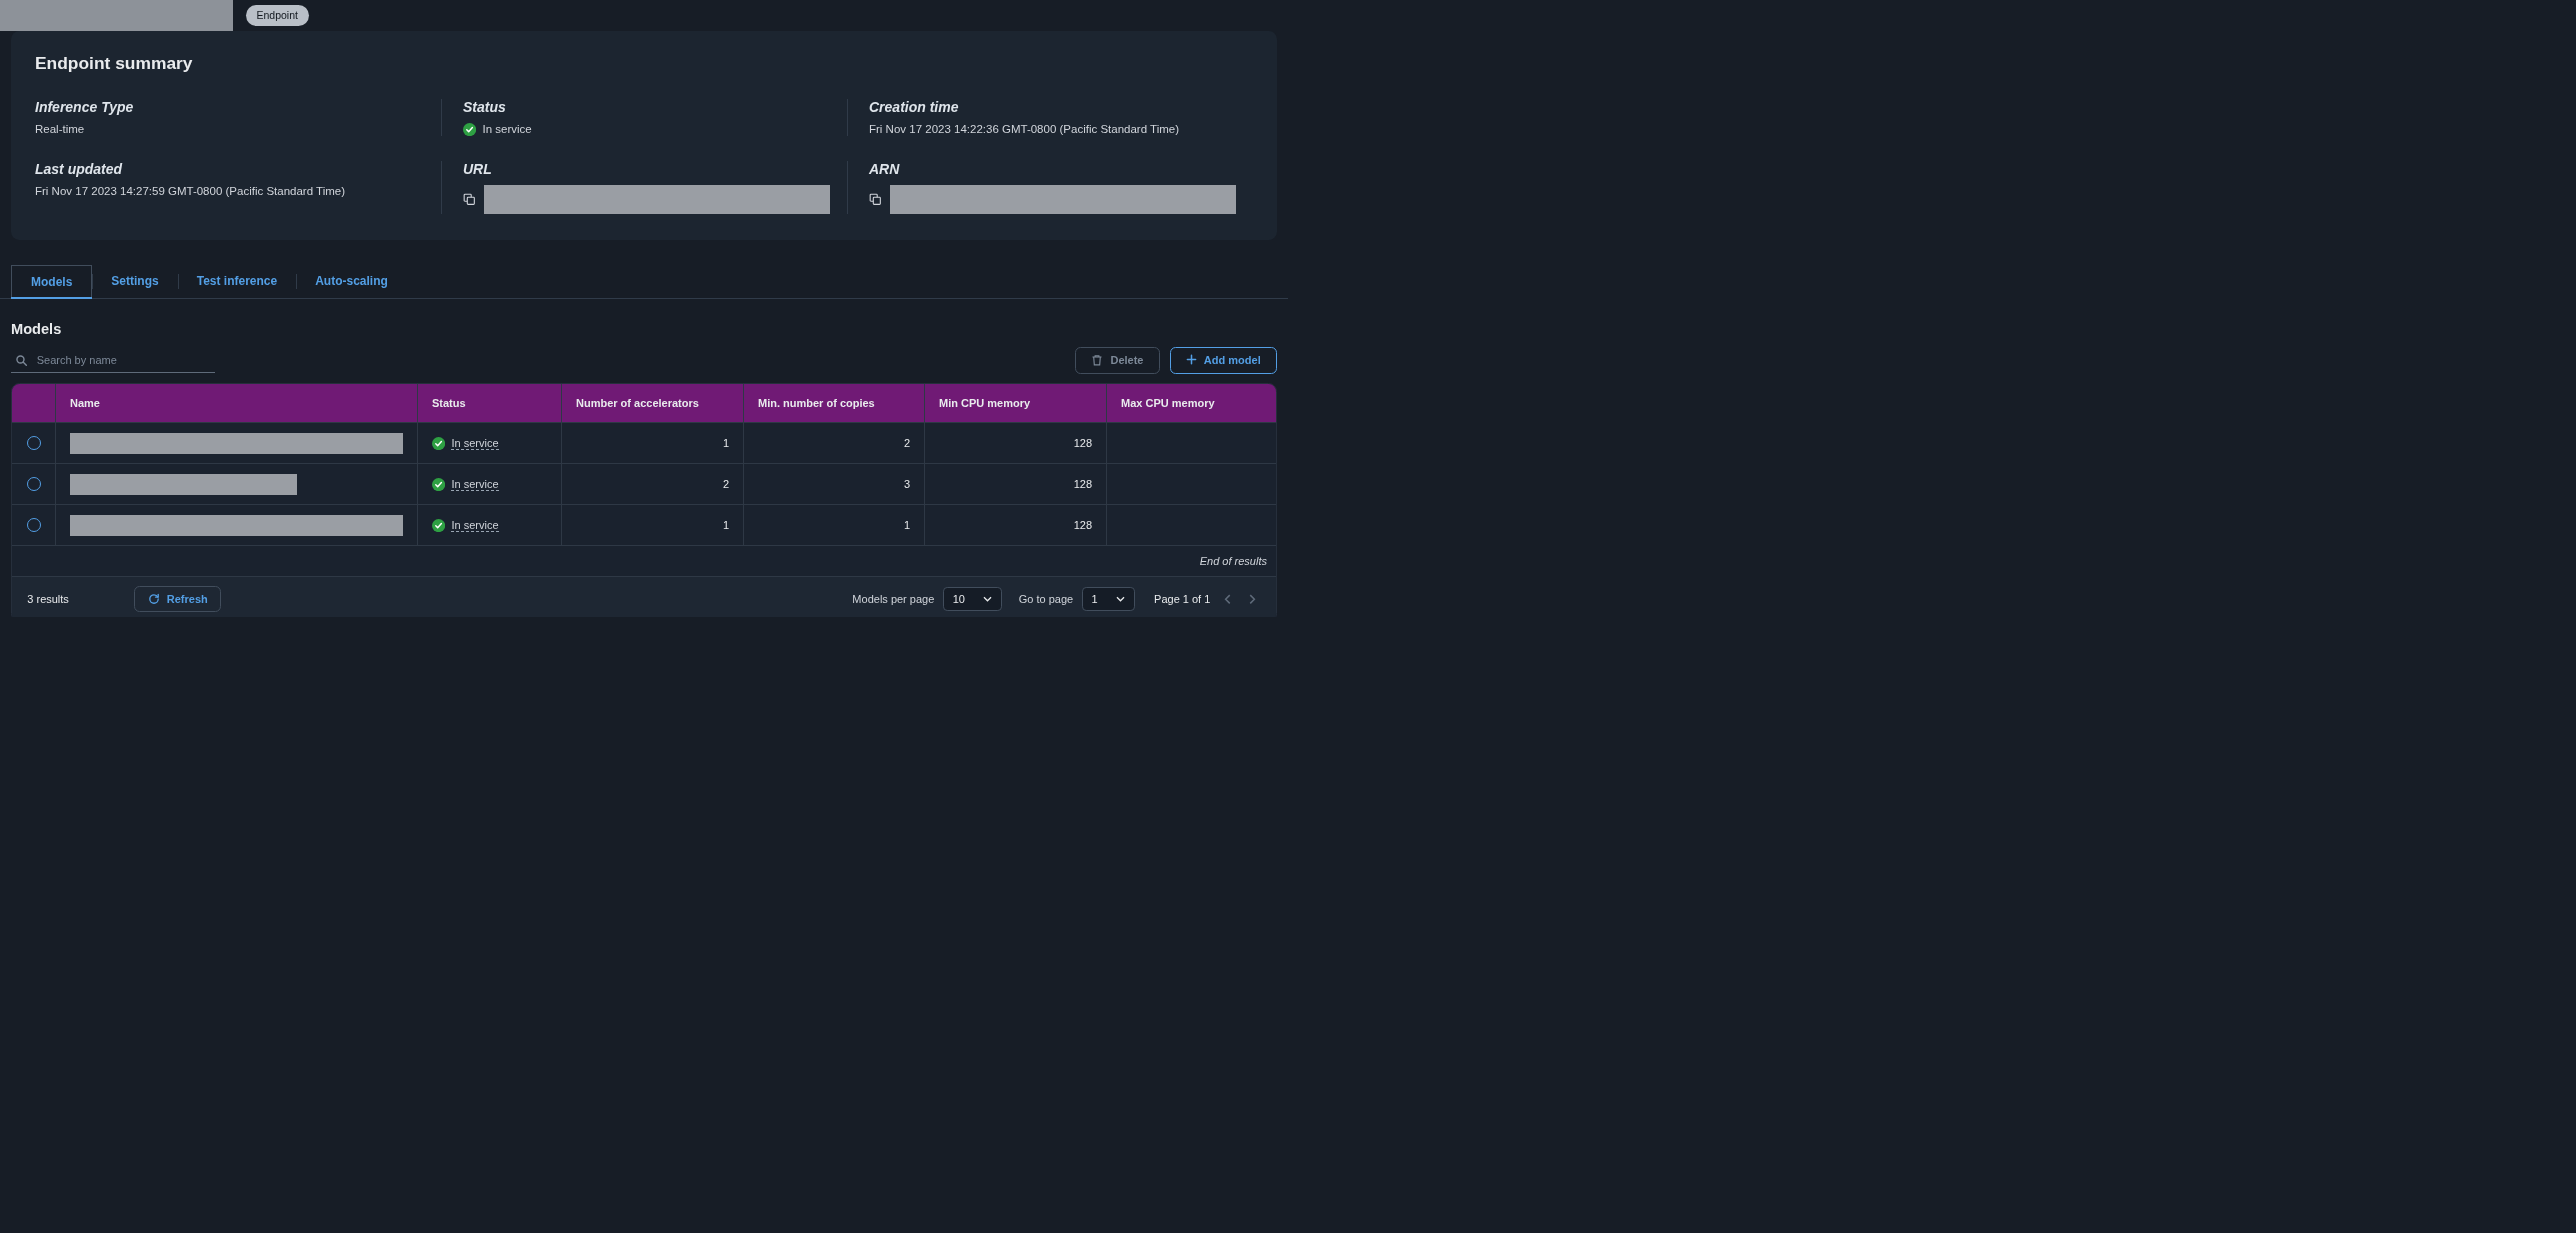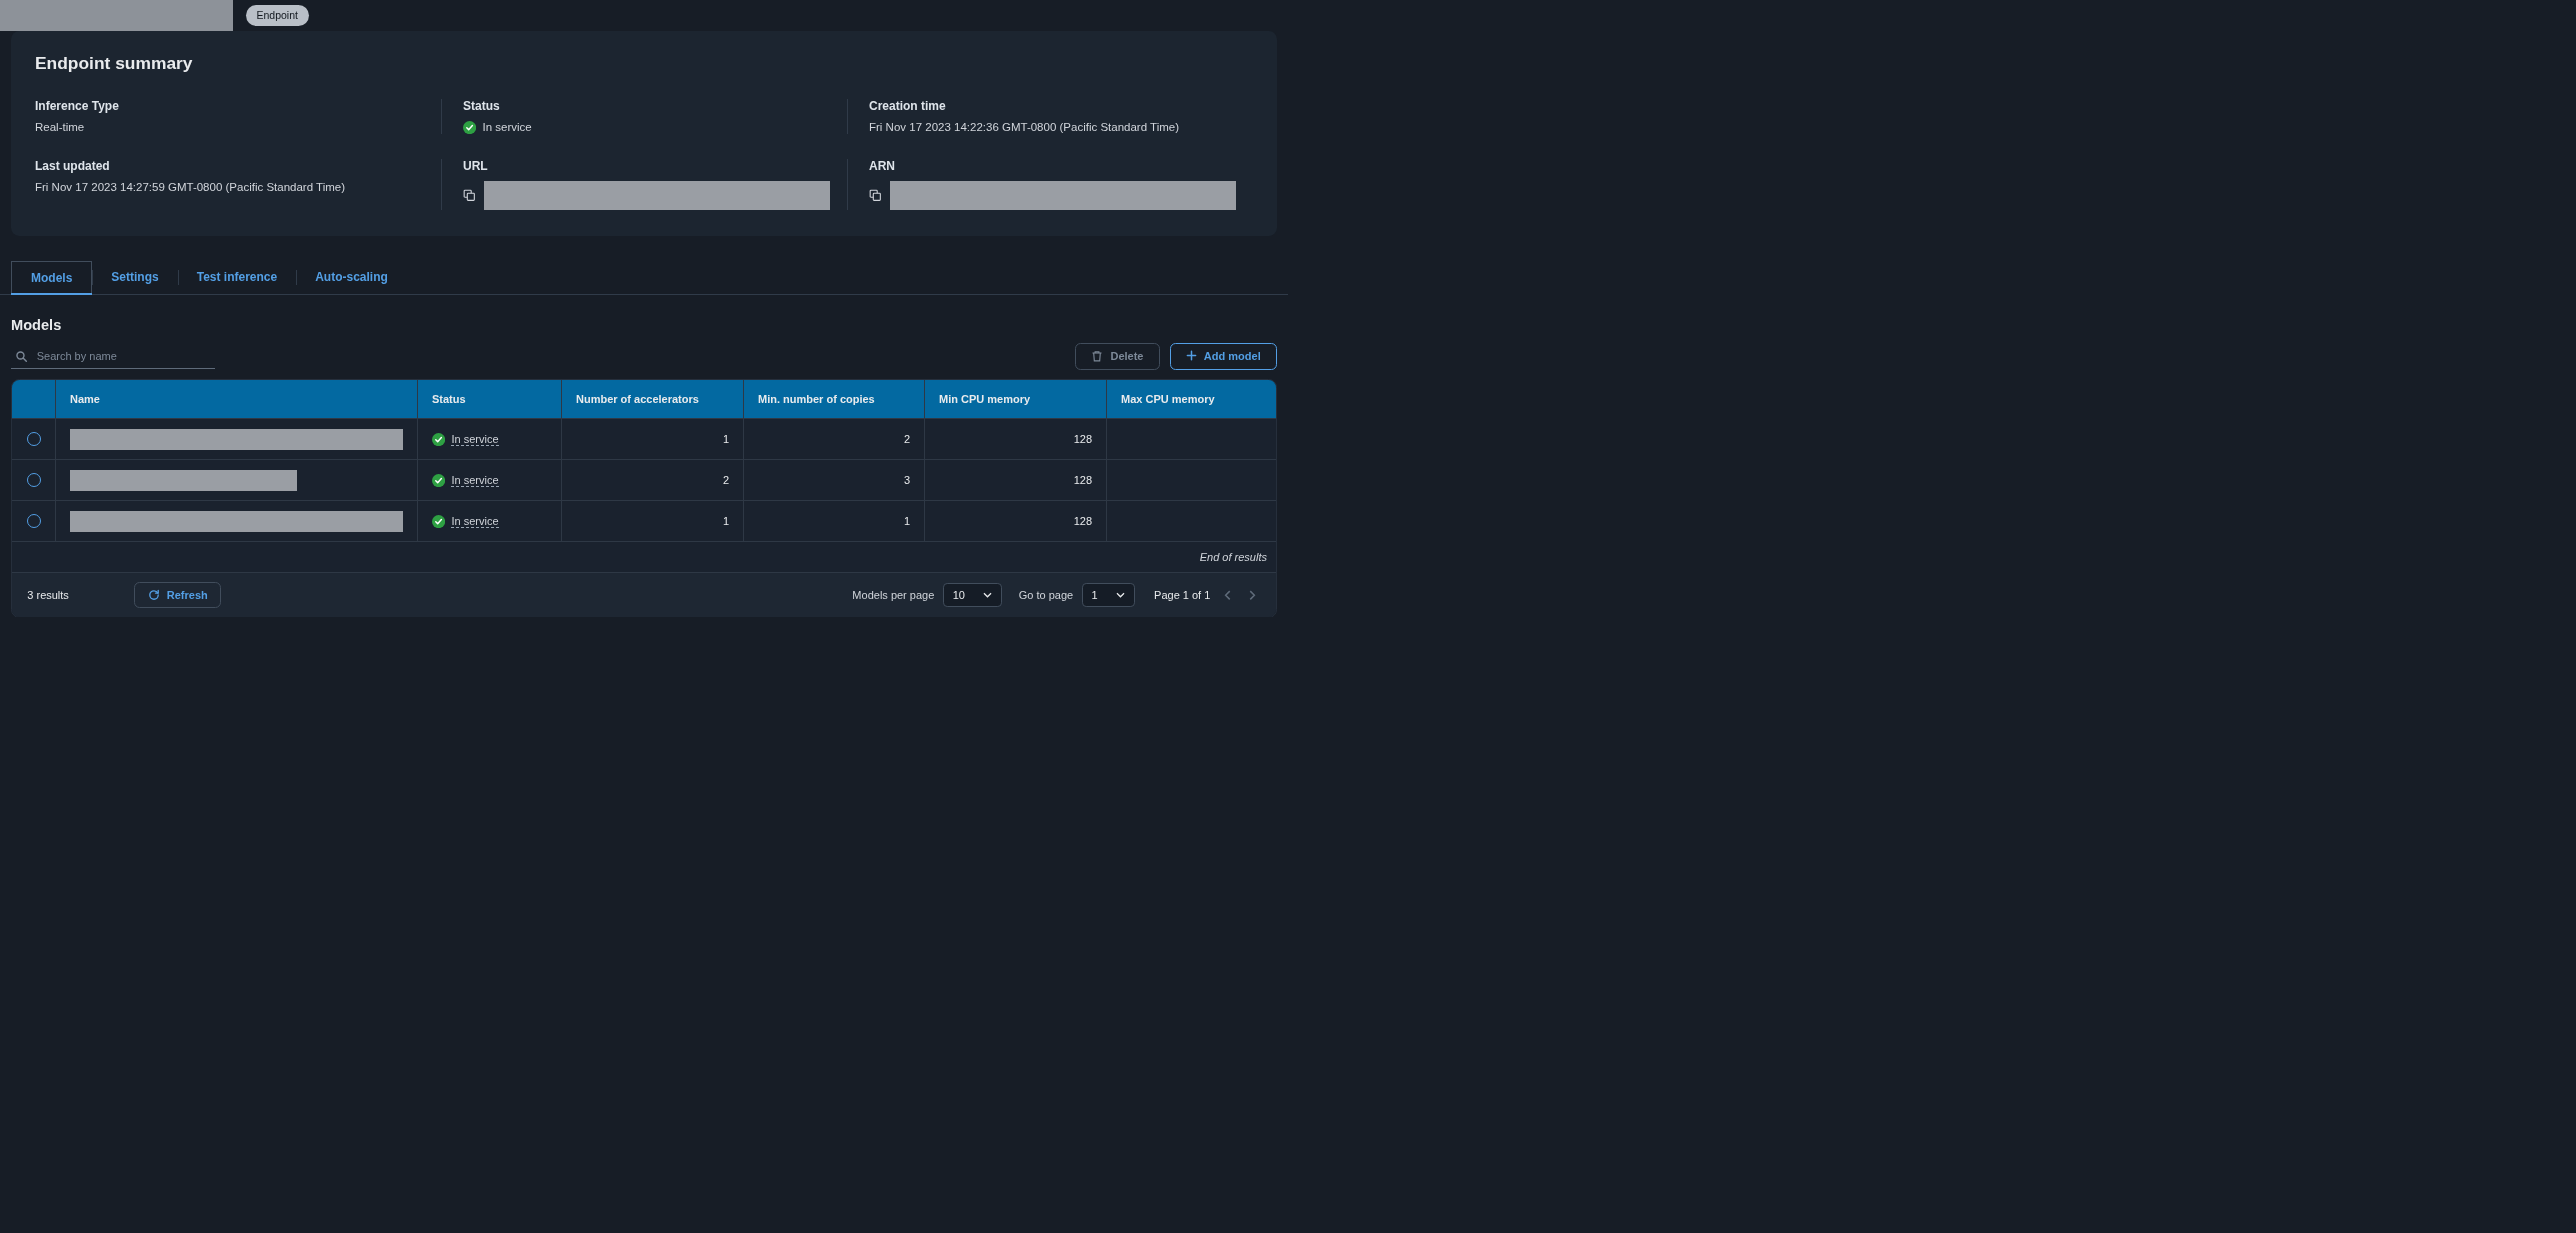--- a/index.html
+++ b/index.html
@@ -17,21 +17,21 @@
     background:#b9bfc7; color:#12181f; border-radius:11px;
     padding:3.5px 11px; font-size:10.5px; line-height:13.2px;
   }
 
   
   .summary-card { margin:0 11px; background:#1c2530; border-radius:8.4px; padding:18px 24px 26.5px; }
   .summary-card h1 { font-size:17.4px; font-weight:700; margin:4.2px 0 25px; }
   .summary-grid { display:grid; grid-template-columns:1fr 1fr 1fr; row-gap:25px; }
   .summary-grid .field:nth-child(3n+2),
   .summary-grid .field:nth-child(3n) { border-left:0.7px solid #303b49; padding-left:21px; }
-  .field .label { font-weight:700; font-size:12px; margin-bottom:7.7px; color:#dfe5eb; }
+  .field .label { font-weight:700; font-size:14px; margin-bottom:7.7px; color:#dfe5eb;font-style:italic; }
   .field .value { font-size:11.5px; color:#d1d5db; }
   .status-value { display:flex; align-items:center; gap:6.3px; }
   .copy-row { display:flex; align-items:center; gap:8.4px; padding-right:16.7px; }
   .copy-btn { background:none; border:none; padding:0; color:#d1d5db; cursor:pointer; display:flex; align-items:center; }
   .bar-redact { flex:1; height:29px; background:#9a9ea4; }
 
   
   .tabs { display:flex; margin-top:25px; padding:0 11px; border-bottom:0.7px solid #303b49; }
   .tab { position:relative; padding:9px 19px; color:#539fe5; font-weight:700; font-size:12px; cursor:pointer; }
   .tab:not(:first-child)::before {
@@ -56,21 +56,21 @@
   }
   .btn.secondary { border:1.4px solid #414d5c; color:#7d8998; }
   .btn.primary-outline { border:1.4px solid #539fe5; color:#539fe5; }
   .btn.refresh { border:1.4px solid #414d5c; color:#539fe5; padding:5.6px 12.5px; margin-left:57px; }
 
   
   .table-card { margin:0 11px; background:#1a222e; border:0.7px solid #262f3c; border-radius:8.4px; overflow:hidden; }
   .t-row { display:grid; grid-template-columns:43px 362px 144px 182px 181px 182px 1fr; align-items:stretch; }
   .t-cell { display:flex; align-items:center; padding:0 14px; min-height:40px; }
   .t-cell + .t-cell { border-left:0.7px solid #2e3845; }
-  .t-head { background:#0369a1; }
+  .t-head { background:#701a75; }
   .t-head .t-cell { font-weight:700; min-height:38px; }
   .t-body-row { border-top:0.7px solid #2e3845; }
   .sel-cell { justify-content:center; padding:0; }
   .radio { width:14px; height:14px; border:1.4px solid #539fe5; border-radius:50%; cursor:pointer; background:transparent; }
   .name-bar { height:21px; background:#9a9ea4; }
   .w1 { width:335px; } .w2 { width:227px; } .w3 { width:333px; }
   .status-cell { gap:6.3px; }
   .status-link { color:#d1d5db; border-bottom:0.7px dashed #99a5b3; padding-bottom:0.7px; cursor:pointer; }
   .num { justify-content:flex-end; color:#e9ebed; }
   .t-end { border-top:0.7px solid #2e3845; text-align:right; padding:9px; color:#d1d5db;font-style:italic; }

